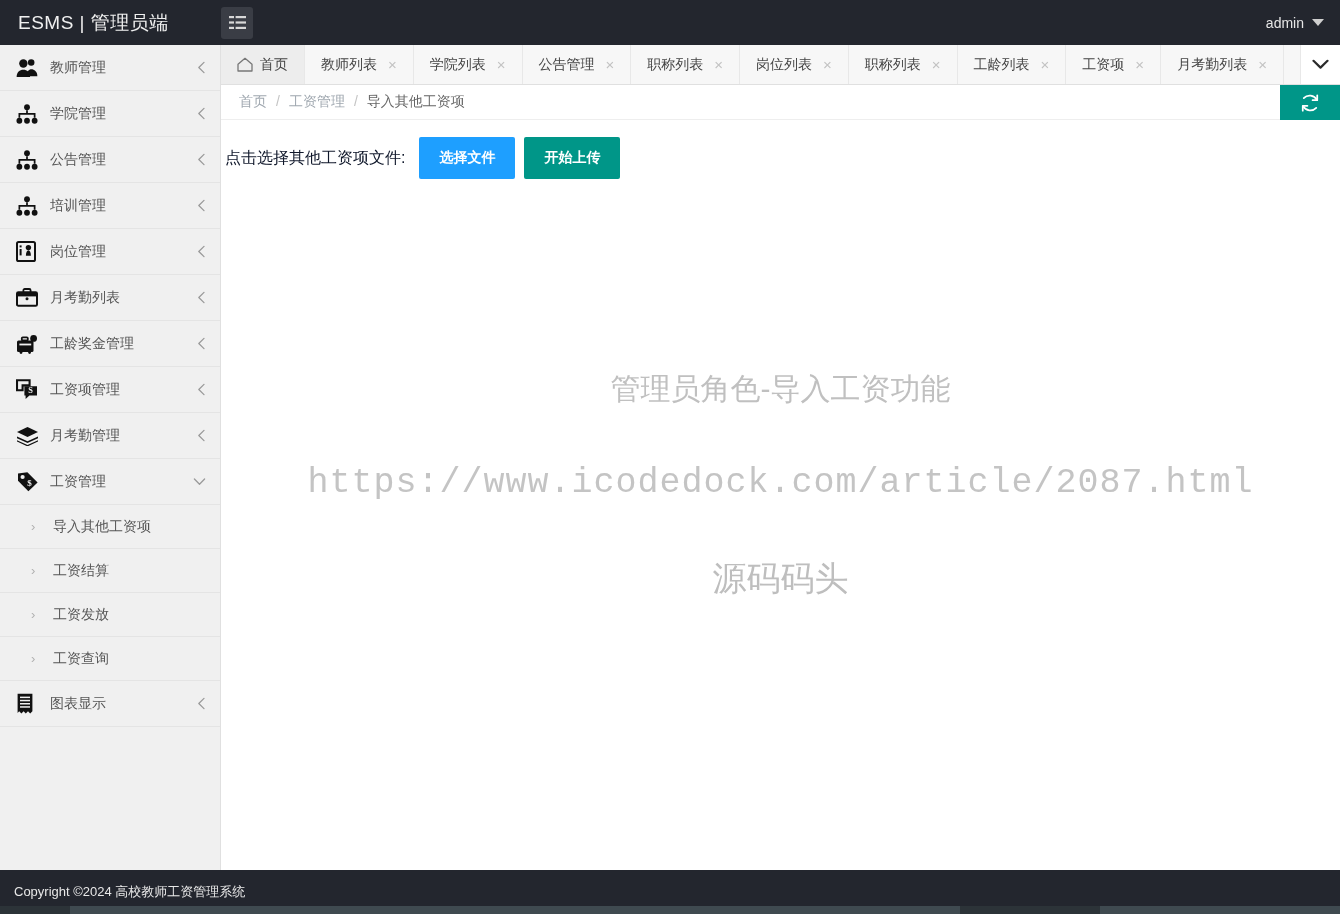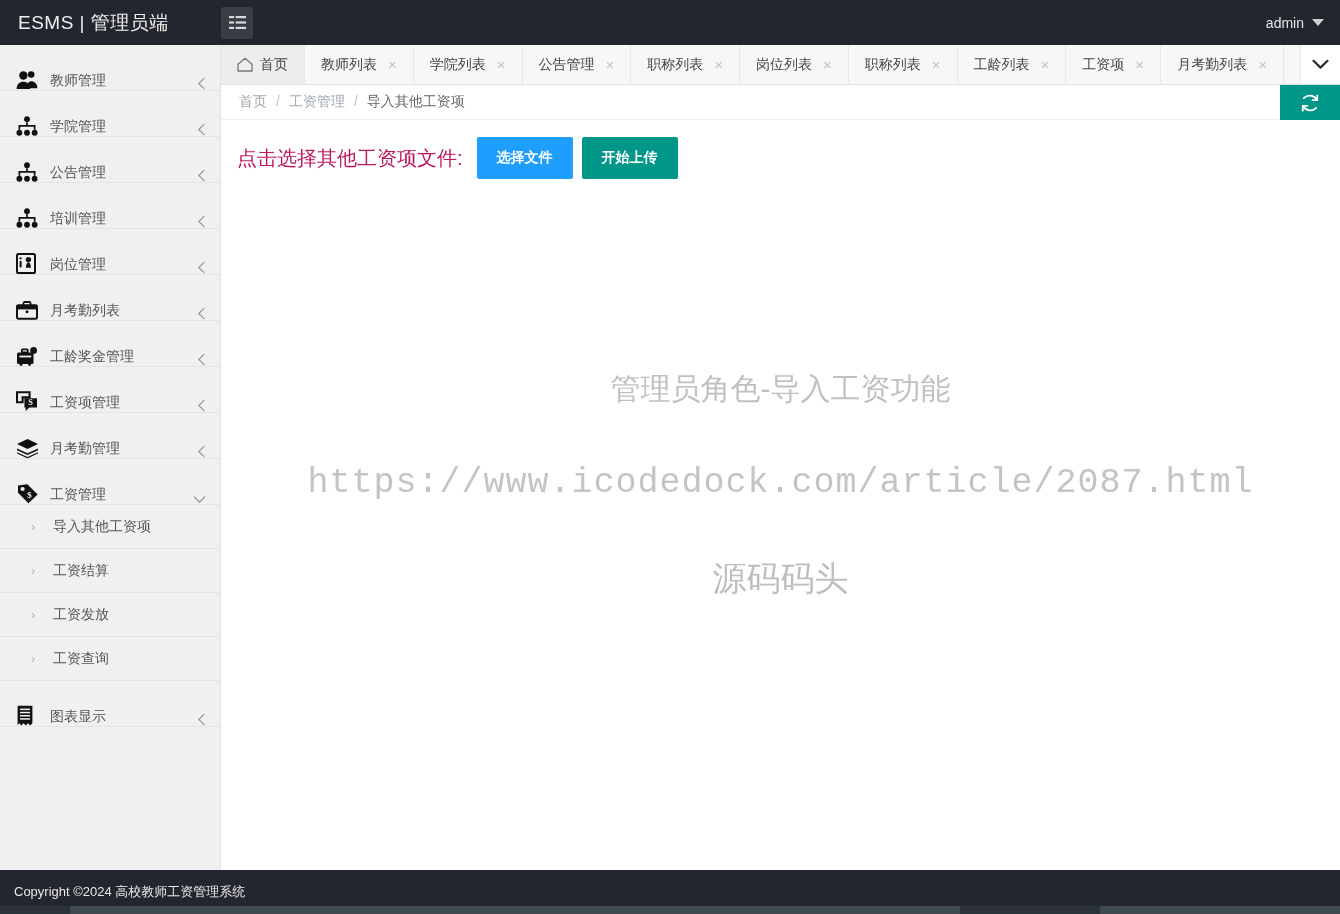--- a/index.html
+++ b/index.html
@@ -34,21 +34,21 @@
     border-top: 7px solid #cfcfcf;
   }
 
   
   #sidebar {
     position: absolute; top: 45px; left: 0; width: 221px; height: 825px;
     background: #f0f0f0; border-right: 1px solid #e0e0e0;
     overflow: hidden;
   }
   .nav-item {
-    position: relative; height: 46px; display: flex; align-items: flex-end;
+    position: relative; height: 46px; display: flex; align-items: center;
     padding: 0 14px 0 16px; border-bottom: 1px solid #e4e4e4;
     cursor: pointer; background: #f0f0f0;
   }
   .nav-item .nav-icon {
     width: 30px; display: flex; align-items: center; justify-content: flex-start;
     color: #111; flex: 0 0 30px;
   }
   .nav-item .nav-label {
     font-size: 14px; color: #555; white-space: nowrap; padding-left: 4px;
   }
@@ -106,21 +106,21 @@
   }
 
   
   #content {
     position: absolute; top: 120px; left: 221px; width: 1119px; height: 750px;
     background: #fff; overflow: hidden;
   }
   #upload-row {
     display: flex; align-items: center; padding: 17px 0 0 0; margin-left: 0px;
   }
-  #upload-label { font-size: 20px; color: #be185d; margin-left: 16px; }
+  #upload-label { font-size: 16px; color: #0f172a; margin-left: 4px; }
   .btn {
     height: 42px; padding: 14px 20px; border: none; border-radius: 2px;
     color: #fff; font-size: 14px; cursor: pointer; font-family: inherit;
     display: flex; align-items: center; justify-content: center; font-weight: bold;
   }
   #btn-choose { background: #1E9FFF; margin-left: 14px; }
   #btn-upload { background: #009688; margin-left: 9px; }
 
   #watermark {
     position: absolute; top: 180px; left: 0; width: 1119px;

